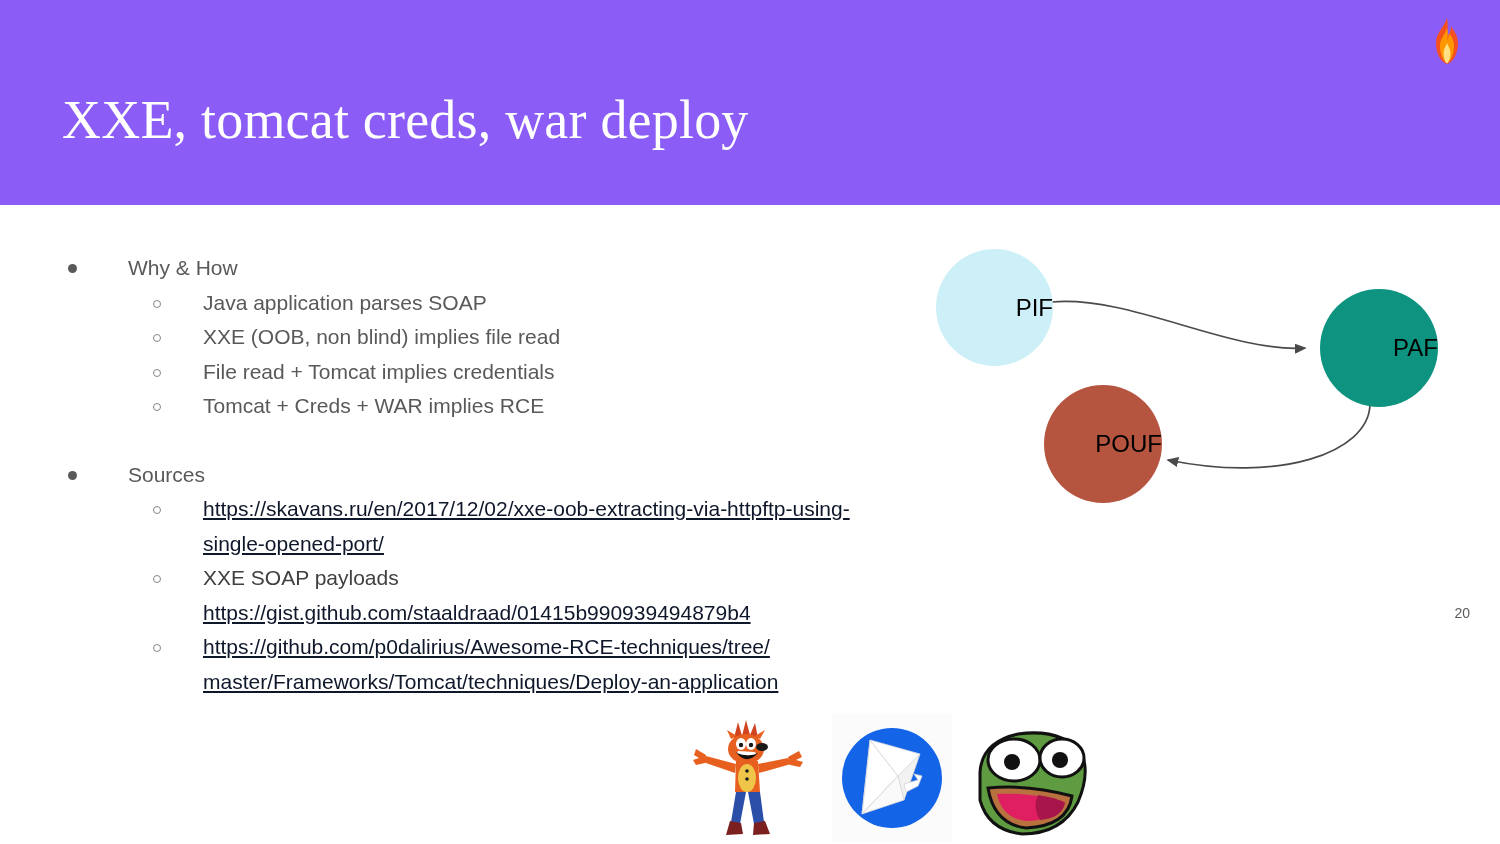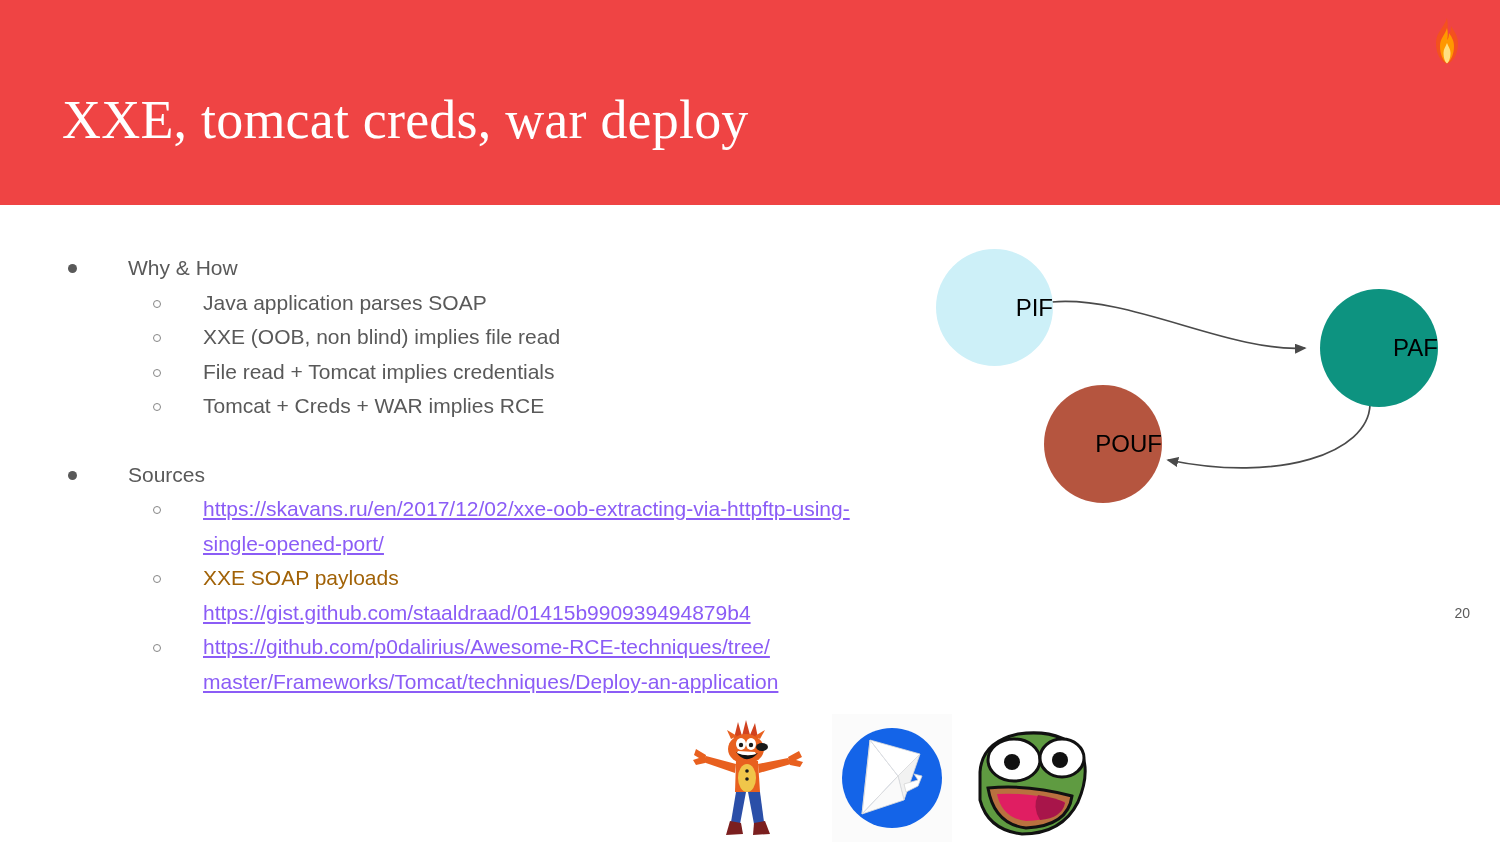--- a/index.html
+++ b/index.html
@@ -9,21 +9,21 @@
     font-family:"Liberation Sans", sans-serif;
     overflow:hidden;
     position:relative;
   }
 
   
   .header {
     position:absolute;
     left:0; top:0;
     width:1500px; height:205px;
-    background:#ef4444;
+    background:#8b5cf6;
   }
   .slide-title {
     position:absolute;
     left:62px; top:92px;
     font-family:"Liberation Serif", serif;
     font-size:54px;
     line-height:1.05;
     color:#ffffff;
     letter-spacing:0.2px;
     white-space:nowrap;
@@ -63,25 +63,25 @@
   .l2-item .marker {
     position:absolute;
     left:153px; top:14px;
     width:8px; height:8px;
     border-radius:50%;
     border:1.4px solid #868686;
     background:transparent;
     box-sizing:border-box;
   }
   .link {
-    color:#8b5cf6;
+    color:#0f172a;
     text-decoration:underline;
     text-underline-offset:2px;
   }
-  .plain { color:#a16207; }
+  .plain { color:#404040; }
 
   .spacer { height:34px; }
 
   
   .diagram {
     position:absolute;
     left:900px; top:30px;
     width:580px; height:300px;
   }
   .node {

